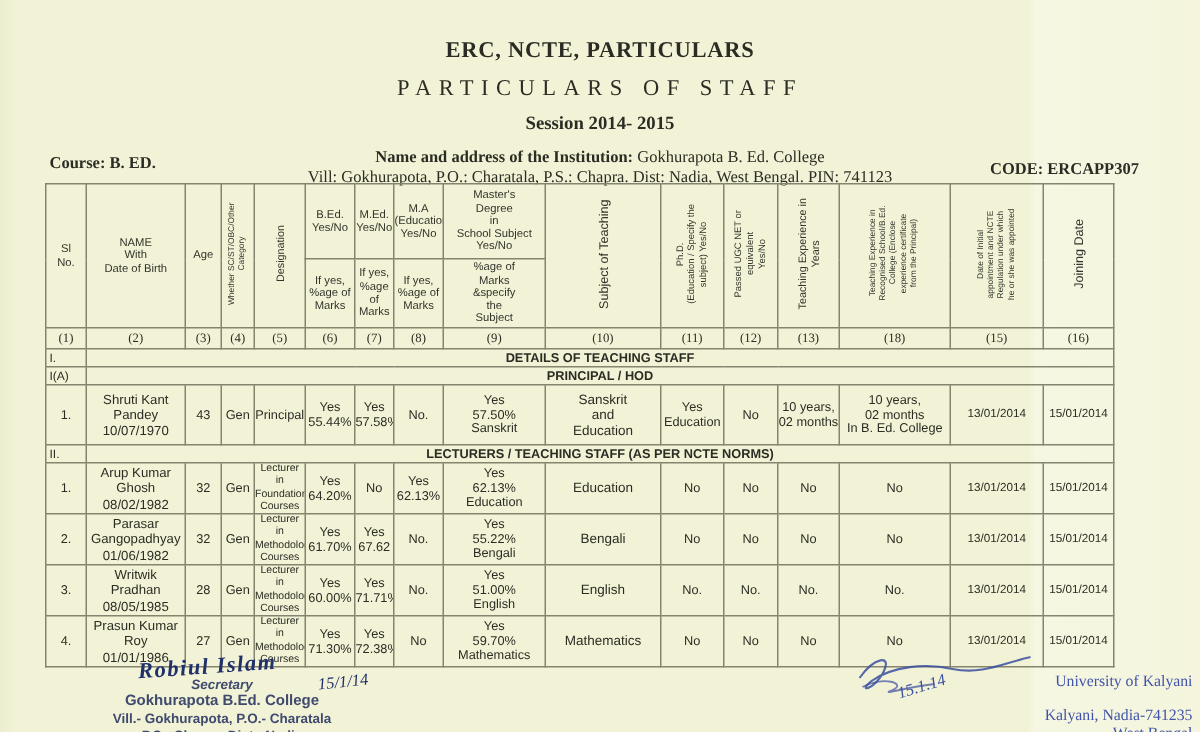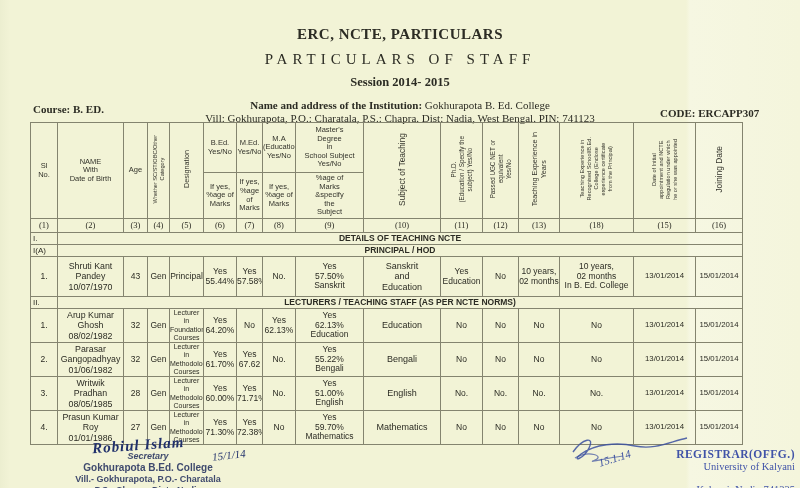--- a/index.html
+++ b/index.html
@@ -158,21 +158,21 @@
         <td>(10)</td>
         <td>(11)</td>
         <td>(12)</td>
         <td>(13)</td>
         <td>(18)</td>
         <td>(15)</td>
         <td>(16)</td>
   </tr>
   <tr class="secr">
     <td class="secno">I.</td>
-    <td colspan="15">DETAILS OF TEACHING NCTE</td>
+    <td colspan="15">DETAILS OF TEACHING STAFF</td>
   </tr>
   <tr class="secr">
     <td class="secno">I(A)</td>
     <td colspan="15">PRINCIPAL / HOD</td>
   </tr>
   <tr class="prow">
     <td>1.</td>
     <td class="namec">Shruti Kant
 Pandey
 10/07/1970</td>
@@ -323,17 +323,16 @@
   <div class="l2">Vill.- Gokhurapota, P.O.- Charatala</div>
   <div class="l3">P.S.- Chapra, Dist.- Nadia</div>
 </div>
 
 <svg class="abs scribble" width="130" height="42" viewBox="0 0 130 42">
   <path d="M8 20 C18 6, 30 4, 24 16 C18 28, 6 30, 16 22 C30 12, 52 10, 70 14 C90 18, 104 10, 122 6" fill="none" stroke="#3a4fa0" stroke-width="1.4" opacity="0.85"></path>
   <path d="M10 26 C24 18, 40 24, 30 28 C20 32, 40 26, 58 24" fill="none" stroke="#3a4fa0" stroke-width="1.2" opacity="0.7"></path>
 </svg>
 <div class="abs sig-right-date">15.1.14</div>
 <div class="abs stamp-right">
-  <div class="role">REGISTRAR(OFFG.)</div>
   <div class="l1">University of Kalyani</div>
   <div class="l2">Kalyani, Nadia-741235</div>
   <div class="l3">West Bengal</div>
 </div>
 
 </body></html>

